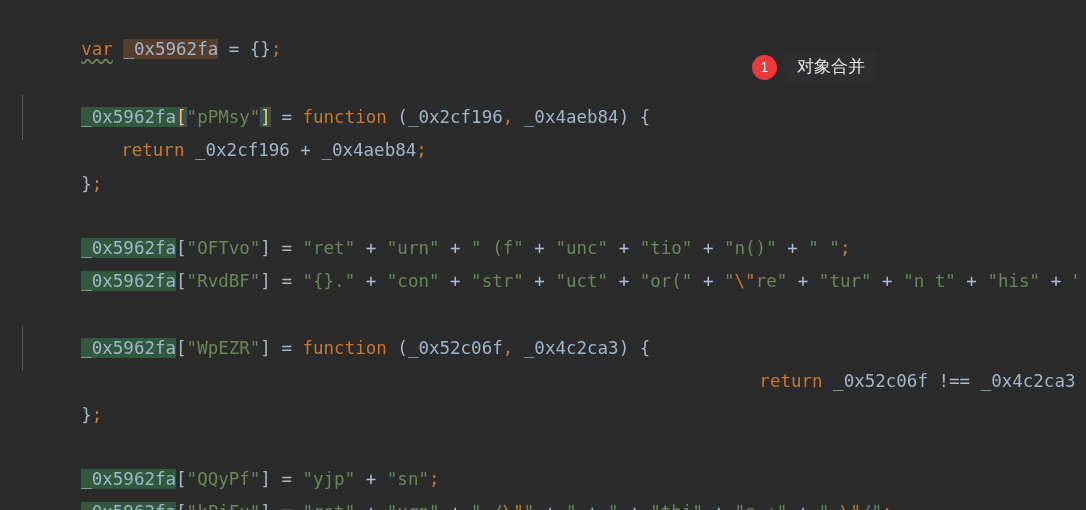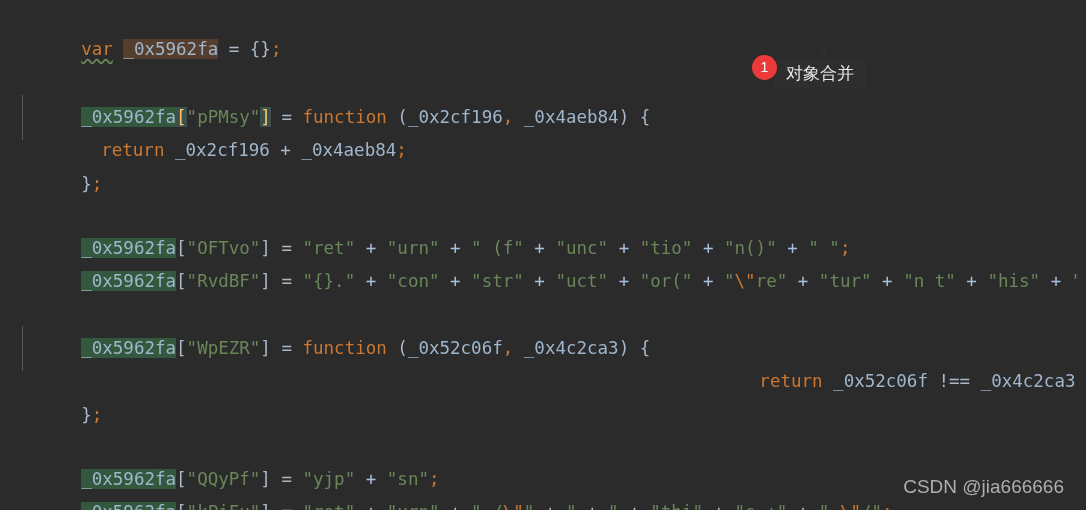--- a/index.html
+++ b/index.html
@@ -87,21 +87,21 @@
     color: #ffffff;
     font-family: "Liberation Sans", sans-serif;
     font-size: 14px;
     display: flex;
     align-items: center;
     justify-content: center;
     z-index: 2;
     position: relative;
     left: 2px;
   }
-  .tip-wrap { position: relative; display: flex; align-items: center; flex-direction: column; }
+  .tip-wrap { position: relative; display: flex; align-items: center; }
   .tip-arrow {
     width: 0; height: 0;
     border-top: 7px solid transparent;
     border-bottom: 7px solid transparent;
     border-right: 9px solid #2e2e30;
     margin-left: 2px;
   }
   .tip-body {
     background: #2e2e30;
     color: #e8e8e8;
@@ -135,21 +135,21 @@
   <div class="code-area">
 
     <div class="line" style="top:0px;position:absolute;left:0;right:0;">
       <span class="kw squig">var</span><span class="punct"> </span><span class="ident id-hl-w">_0x5962fa</span><span class="punct"> = </span><span class="brace">{}</span><span class="semi">;</span>
     </div>
 
     <div class="line" style="top:68px;position:absolute;left:0;right:0;">
       <span class="ident id-hl">_0x5962fa</span><span class="brk-hl">[</span><span class="str">"pPMsy"</span><span class="brk-hl">]</span><span class="punct"> = </span><span class="kw">function</span><span class="punct"> (</span><span class="ident">_0x2cf196</span><span class="semi">,</span><span class="punct"> </span><span class="ident">_0x4aeb84</span><span class="punct">) {</span>
     </div>
 
-    <div class="line" style="top:101px;position:absolute;left:0;right:0;padding-left:38px;">
+    <div class="line" style="top:101px;position:absolute;left:0;right:0;padding-left:58px;">
       <span class="kw">return</span><span class="punct"> </span><span class="ident">_0x2cf196</span><span class="plusw"> + </span><span class="ident">_0x4aeb84</span><span class="semi">;</span>
     </div>
 
     <div class="line" style="top:135px;position:absolute;left:0;right:0;">
       <span class="brace">}</span><span class="semi">;</span>
     </div>
 
     <div class="line" style="top:199px;position:absolute;left:0;right:0;">
       <span class="ident id-hl">_0x5962fa</span><span class="punct">[</span><span class="str">"OFTvo"</span><span class="punct">]</span><span class="punct"> = </span><span class="str">"ret"</span><span class="plus"> + </span><span class="str">"urn"</span><span class="plus"> + </span><span class="str">" (f"</span><span class="plus"> + </span><span class="str">"unc"</span><span class="plus"> + </span><span class="str">"tio"</span><span class="plus"> + </span><span class="str">"n()"</span><span class="plus"> + </span><span class="str">" "</span><span class="semi">;</span>
     </div>
@@ -187,15 +187,14 @@
   </div>
 
   <div id="inlay">
     <div class="badge">1</div>
     <div class="tip-wrap">
       <div class="tip-arrow"></div>
       <div class="tip-body">对象合并</div>
     </div>
   </div>
 
-  <div id="watermark">CSDN @jia666666</div>
 
 </div>
 
 </body></html>

